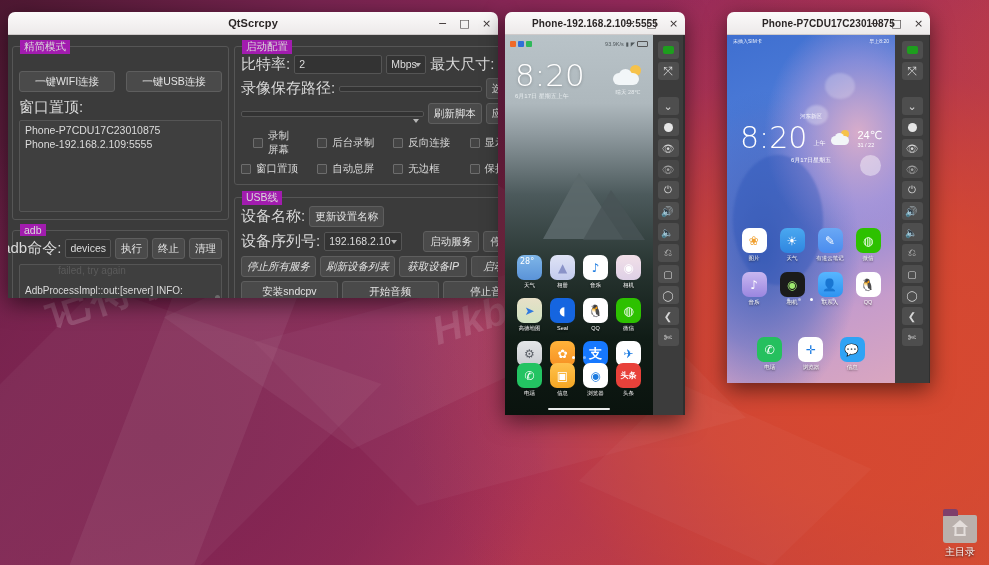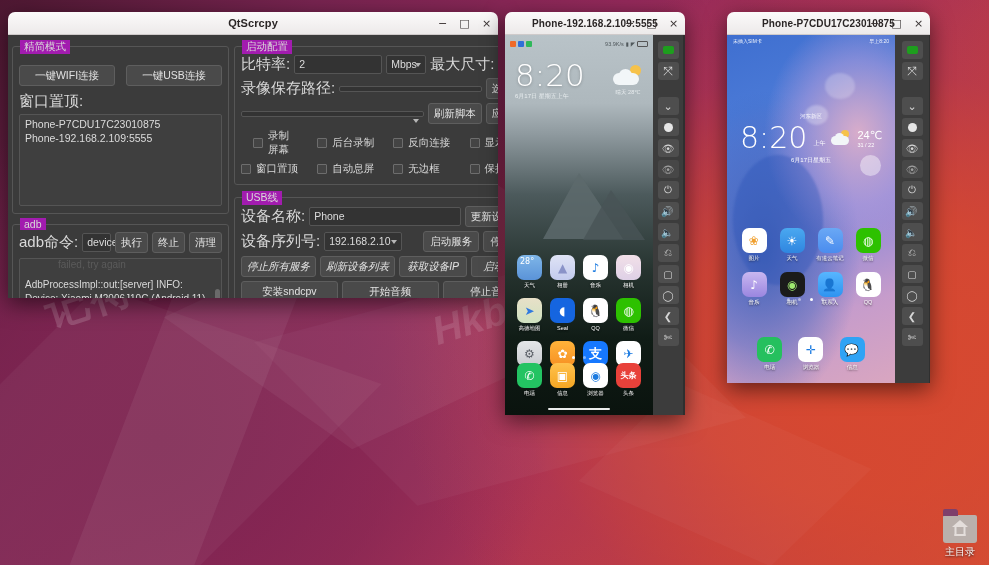--- a/index.html
+++ b/index.html
@@ -293,32 +293,32 @@
         <span>×</span>
       </span>
     </div>
 
     <div id="qt-body">
 
       <div class="qt-col-left">
 
         <div class="group" style="margin-top:6px;">
           <span class="glabel">精简模式</span>
-          <div class="grid2" style="margin-top:12px;gap:11px;">
+          <div class="grid2" style="margin-top:18px;gap:11px;">
             <div class="btn">一键WIFI连接</div>
             <div class="btn">一键USB连接</div>
           </div>
           <div class="lab" style="margin-top:6px;">窗口置顶:</div>
           <div class="devlist">
             <div>Phone-P7CDU17C23010875</div>
             <div>Phone-192.168.2.109:5555</div>
           </div>
         </div>
 
-        <div class="group" style="margin-top:10px; flex:1; display:flex; flex-direction:column;">
+        <div class="group" style="margin-top:10px; flex:1; display:flex; flex-direction:column;align-items:flex-end;">
           <span class="glabel">adb</span>
           <div class="row" style="margin-top:1px; margin-bottom:2px;">
             <span class="lab">adb命令:</span>
             <span class="inp" style="flex:1;">devices</span>
             <span class="btn">执行</span>
             <span class="btn">终止</span>
             <span class="btn">清理</span>
           </div>
           <div class="logbox">
             <div class="faded">failed, try again</div>
@@ -389,21 +389,20 @@
               <span class="cb-lbl">保持唤醒</span>
             </div>
           </div>
         </div>
 
         <div class="group" style="margin-top:12px;">
           <span class="glabel">USB线</span>
 
           <div class="row" style="margin-top:2px;">
             <span class="lab">设备名称:</span>
-            <span class="inp" style="flex:1;">Phone</span>
             <span class="btn">更新设置名称</span>
           </div>
 
           <div class="row">
             <span class="lab">设备序列号:</span>
             <span class="sel" style="width:78px;">192.168.2.10</span>
             <span class="btn" style="flex:1;margin-left:17px;">启动服务</span>
             <span class="btn" style="flex:1;">停止服务</span>
           </div>
 

